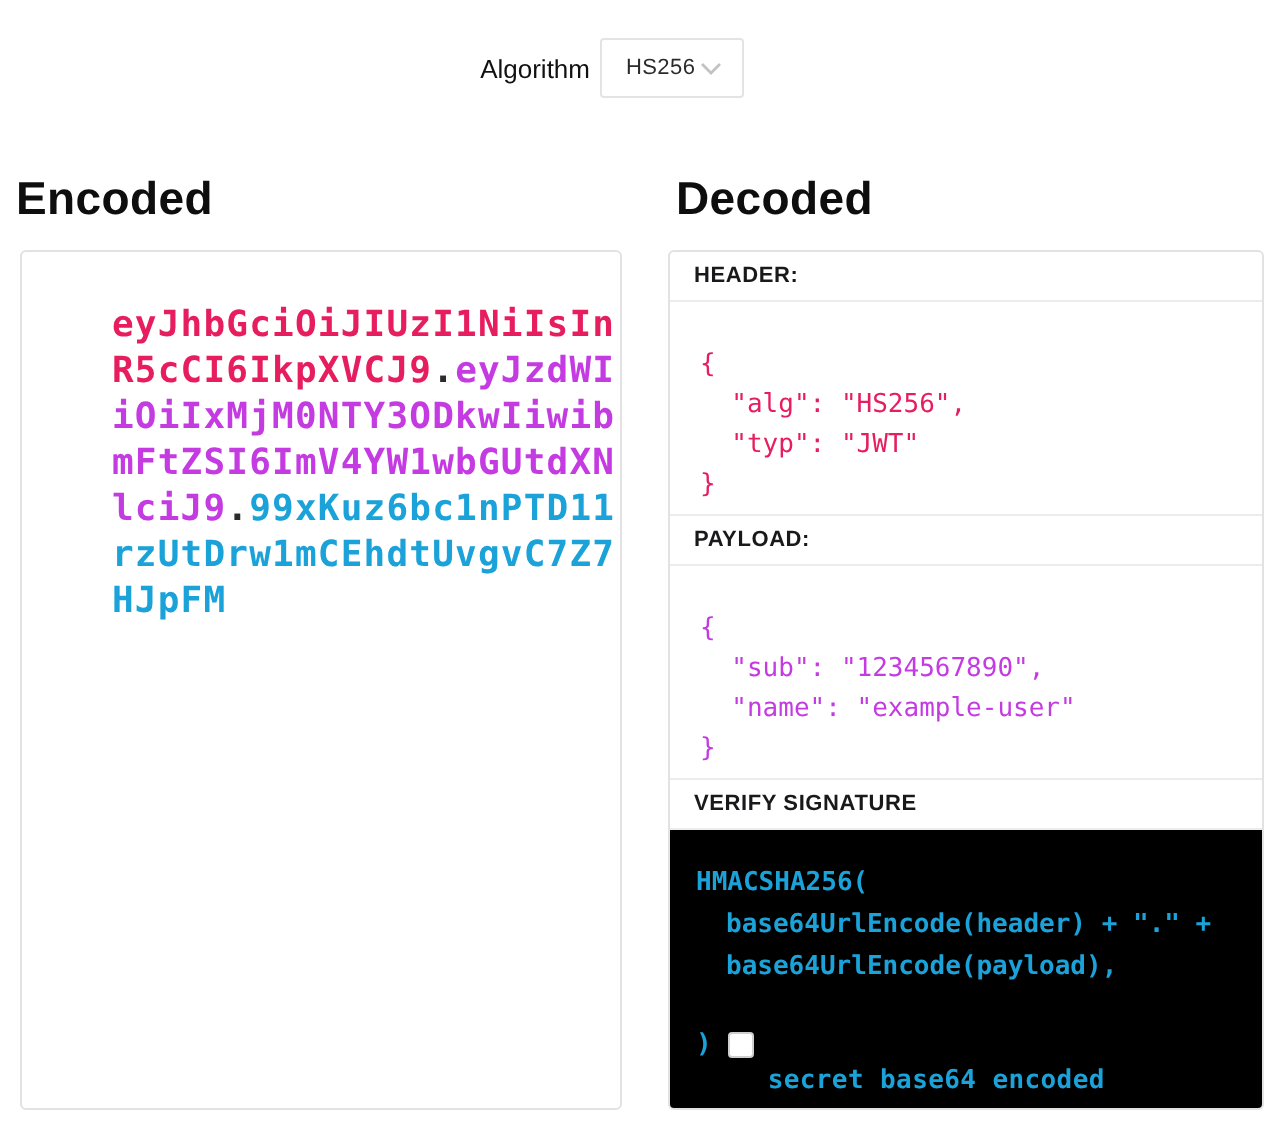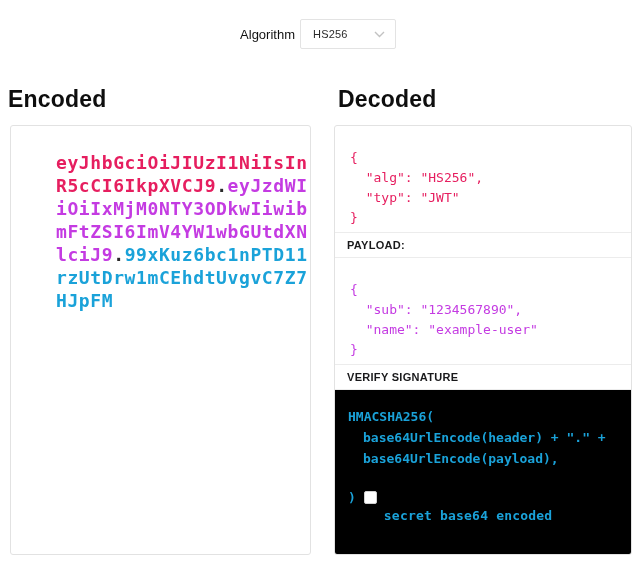--- a/index.html
+++ b/index.html
@@ -7,21 +7,21 @@
   body { position: relative; font-family: "Liberation Sans", sans-serif; color: #1a1a1a; }
 
   
   .algo-label {
     position: absolute; top: 27px; right: 345px;
     font-size: 13px; font-weight: 400; color: #111;
     white-space: nowrap;
     text-align: center;
   }
   .algo-select {
-    position: absolute; left: 300px; top: 19px; width: 96px; height: 30px;
+    position: absolute; left: 300px; top: 19px; width: 72px; height: 30px;
     border: 1px solid #e3e3e3; border-radius: 2px; background: #fff;
     display: flex; align-items: center; justify-content: space-between;
     padding: 0 10px 0 12px; cursor: pointer;
   }
   .algo-select .value { font-size: 11px; color: #2b2b2b; letter-spacing: 0.2px; }
   .algo-select svg { display: block; }
 
   
   .col-title {
     position: absolute; top: 86px;
@@ -100,20 +100,21 @@
 
 <div class="col-title encoded">Encoded</div>
 <div class="col-title decoded">Decoded</div>
 
 <div class="encoded-box">
   <div class="token"><span class="tok-header">eyJhbGciOiJIUzI1NiIsInR5cCI6IkpXVCJ9</span><span class="tok-dot">.</span><span class="tok-payload">eyJzdWIiOiIxMjM0NTY3ODkwIiwibmFtZSI6ImV4YW1wbGUtdXNlciJ9</span><span class="tok-dot">.</span><span class="tok-signature">99xKuz6bc1nPTD11rzUtDrw1mCEhdtUvgvC7Z7HJpFM</span></div>
 </div>
 
 <div class="decoded-box">
 
+  <div class="section-label">HEADER:</div>
   <div class="json-block header"><div>{</div><div>  "alg": "HS256",</div><div>  "typ": "JWT"</div><div>}</div></div>
 
   <div class="section-label">PAYLOAD:</div>
   <div class="json-block payload"><div>{</div><div>  "sub": "1234567890",</div><div>  "name": "example-user"</div><div>}</div></div>
 
   <div class="section-label">VERIFY SIGNATURE</div>
   <div class="sig-block">
     <div>HMACSHA256(</div>
     <div class="indent">base64UrlEncode(header) + "." +</div>
     <div class="indent">base64UrlEncode(payload),</div>

